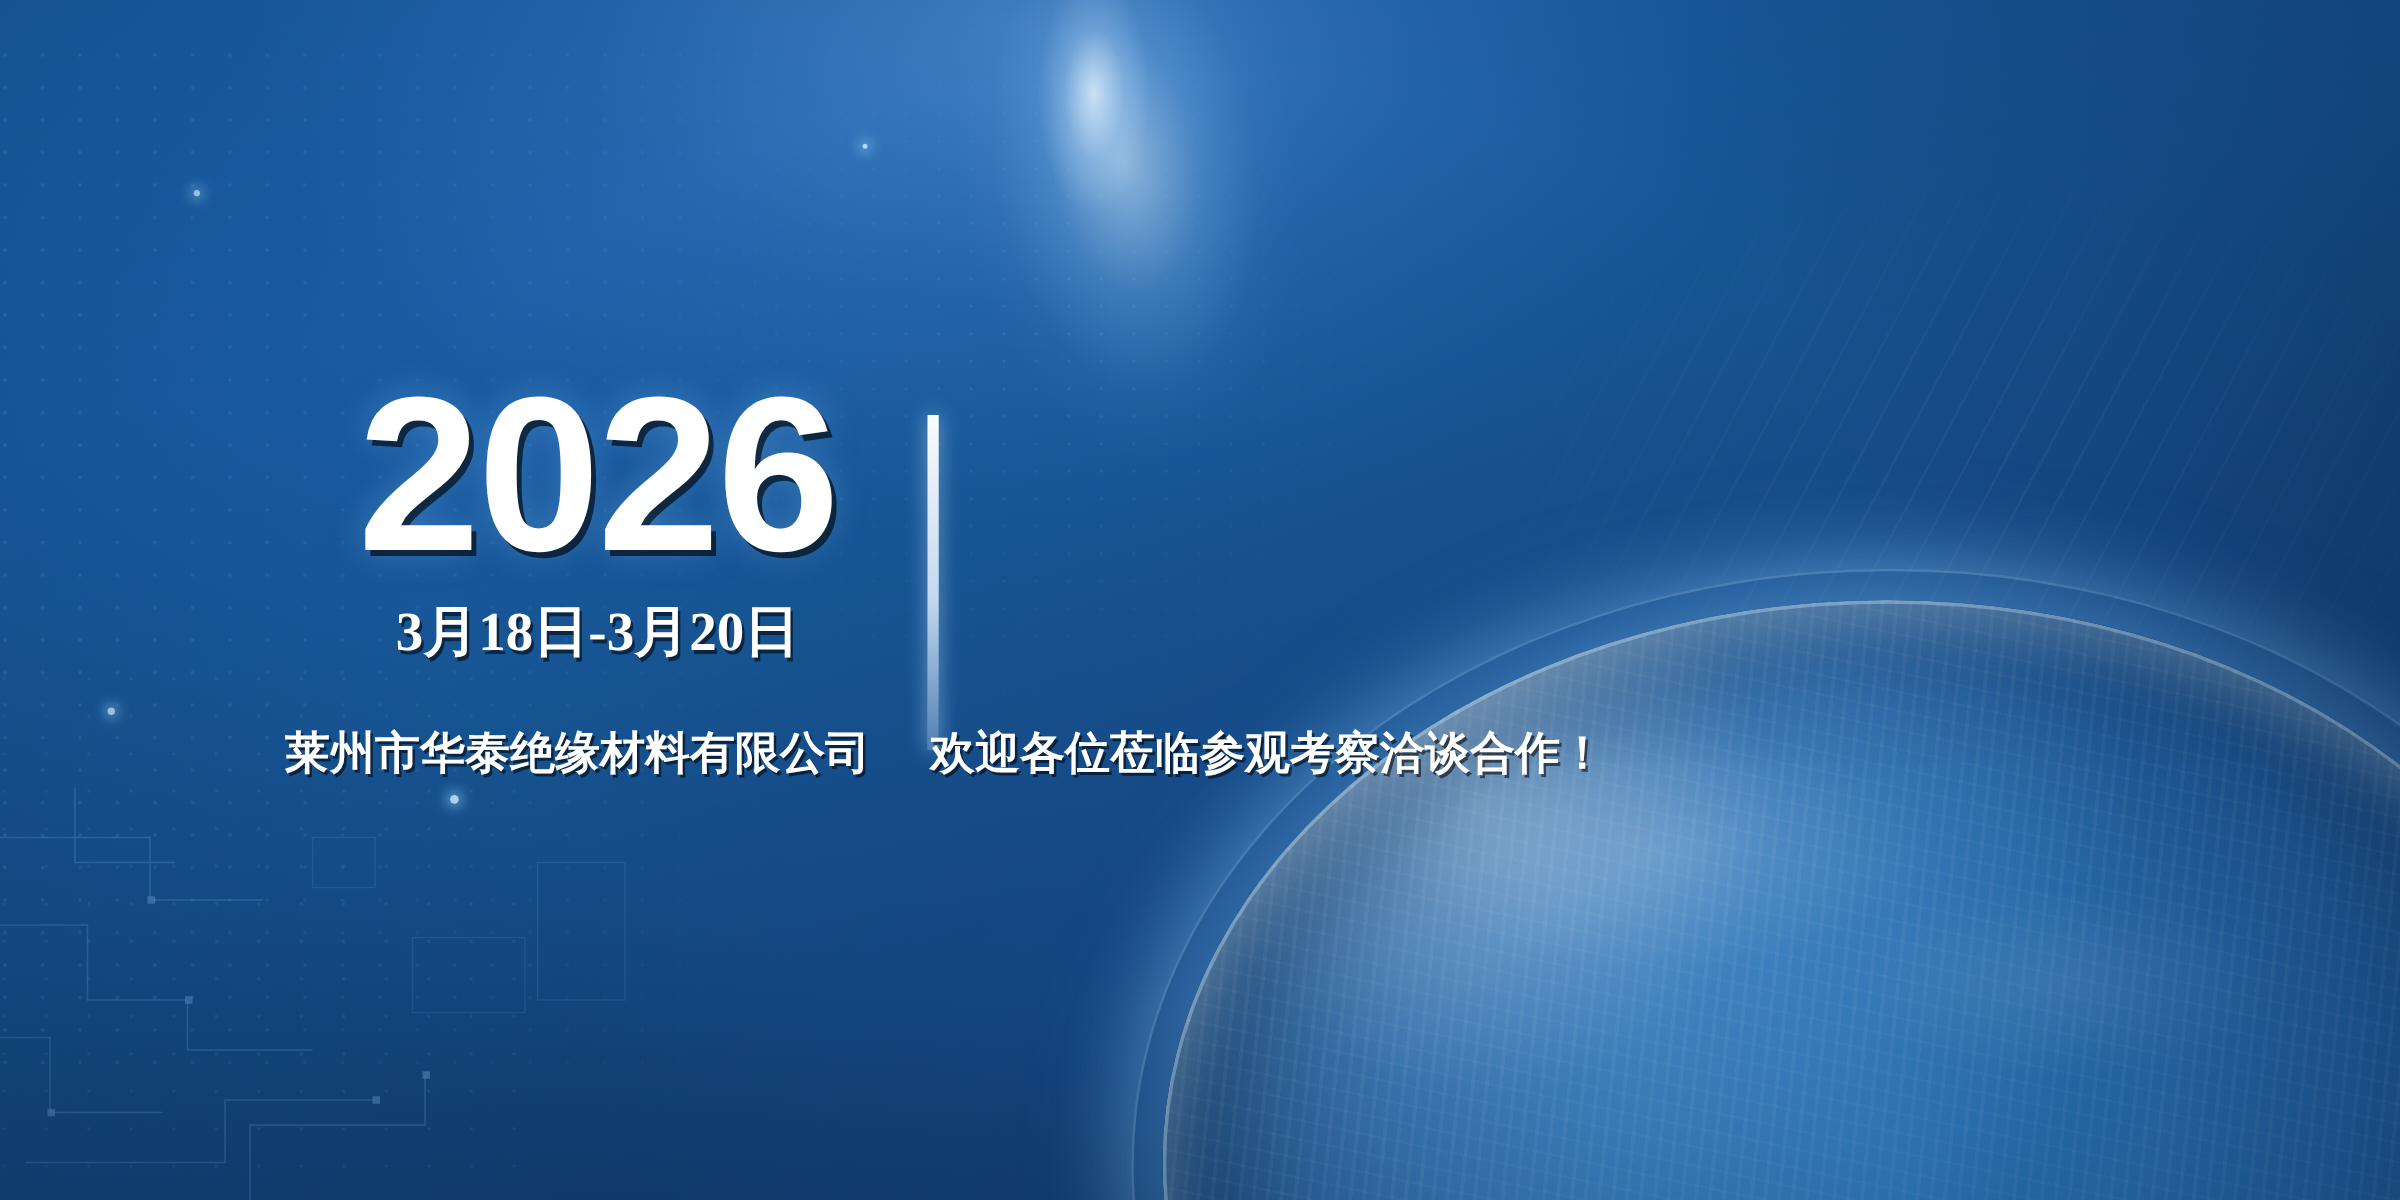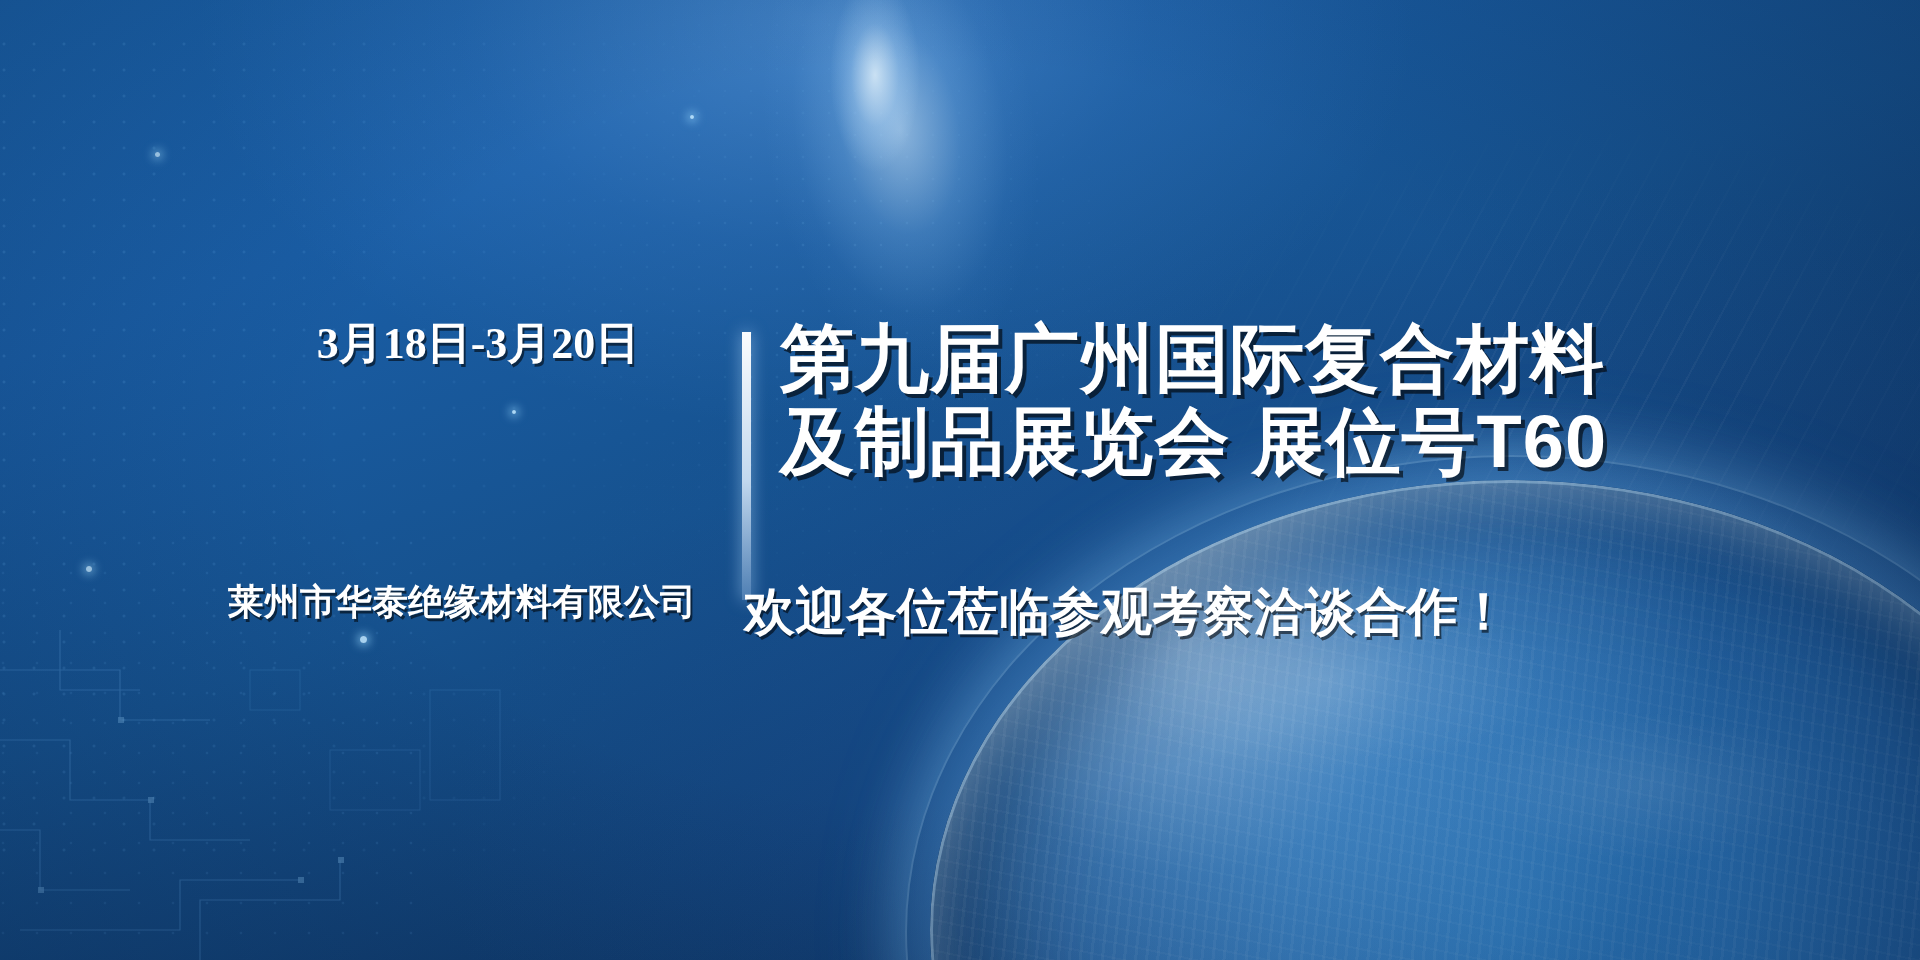--- a/index.html
+++ b/index.html
@@ -119,28 +119,28 @@
     background:linear-gradient(180deg, rgba(255,255,255,0.98) 0%, rgba(225,240,255,0.85) 55%, rgba(180,215,255,0.35) 100%);
     box-shadow:0 0 16px rgba(180,220,255,0.6);
   }
   .title-block{position:absolute;left:780px;top:318px;}
   .title-line{
     font-size:74px;line-height:1.12;font-weight:bold;color:#ffffff;letter-spacing:1px;
     text-shadow:4px 4px 0 rgba(0,0,0,0.60);
     white-space:nowrap;
   }
   .footer-row{
-    position:absolute;left:228px;top:578px;display:flex;align-items:flex-start;
+    position:absolute;left:228px;top:578px;display:flex;align-items:center;
   }
   .company{
     font-size:36px;font-weight:bold;color:#ffffff;letter-spacing:0px;white-space:nowrap;
     text-shadow:2px 3px 0 rgba(0,0,0,0.55);
   }
   .welcome{
-    margin-left:48px;font-size:51px;font-weight:bold;color:#ffffff;letter-spacing:0px;white-space:nowrap;
+    margin-left:48px;font-size:36px;font-weight:bold;color:#ffffff;letter-spacing:0px;white-space:nowrap;
     text-shadow:2px 3px 0 rgba(0,0,0,0.55);
   }
   .spark{position:absolute;border-radius:50%;background:rgba(190,230,255,0.9);box-shadow:0 0 10px 3px rgba(150,215,255,0.65);}
 </style>
 </head>
 <body>
 
 <div id="banner">
 
   <div class="dots"></div>
@@ -185,29 +185,26 @@
   <div class="spark" style="left:86px;top:566px;width:6px;height:6px;"></div>
   <div class="spark" style="left:360px;top:636px;width:7px;height:7px;"></div>
   <div class="spark" style="left:512px;top:410px;width:4px;height:4px;"></div>
   <div class="spark" style="left:690px;top:115px;width:4px;height:4px;"></div>
 
   <div class="vignette"></div>
 
   <div class="content">
 
     <div class="year-block">
+      <div class="year">2026</div>
       <div class="date">3月18日-3月20日</div>
     </div>
 
     <div class="divider"></div>
 
-    <div class="title-block">
-      <div class="title-line">第九届广州国际复合材料</div>
-      <div class="title-line">及制品展览会 展位号T60</div>
-    </div>
 
     <div class="footer-row">
       <div class="company">莱州市华泰绝缘材料有限公司</div>
       <div class="welcome">欢迎各位莅临参观考察洽谈合作！</div>
     </div>
 
   </div>
 </div>
 
 </body></html>

